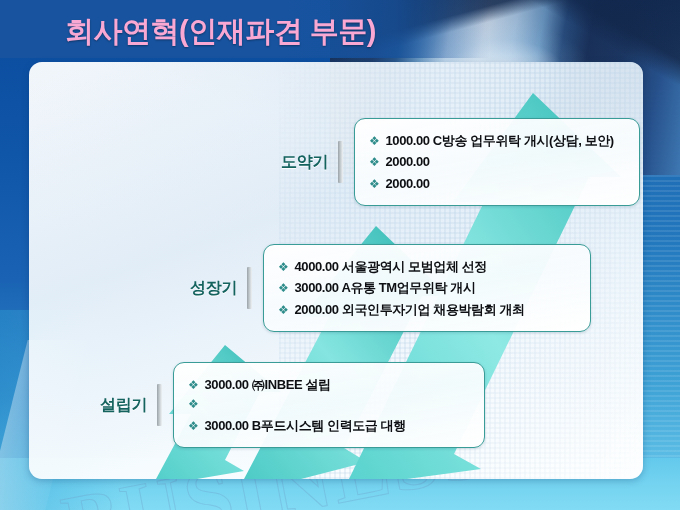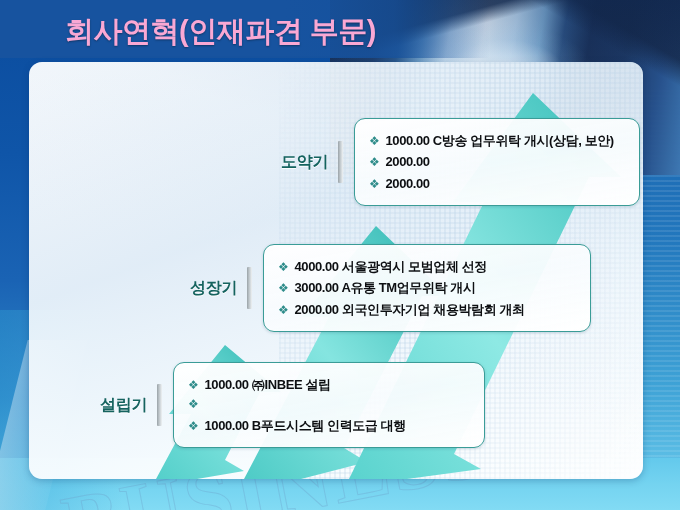--- a/index.html
+++ b/index.html
@@ -299,25 +299,25 @@
       </div>
     </div>
   </div>
 
   <div class="row" id="row-3">
     <div class="row-stage">설립기</div>
     <div class="row-divider"></div>
     <div class="infobox">
       <div class="bullet-line">
         <span class="bullet-mark">❖</span>
-        <span>1000.00 ㈜INBEE 설립</span>
-      </div>
-      <div class="bullet-line">
-        <span class="bullet-mark">❖</span>
-      </div>
-      <div class="bullet-line">
-        <span class="bullet-mark">❖</span>
-        <span>1000.00 B푸드시스템 인력도급 대행</span>
+        <span>3000.00 ㈜INBEE 설립</span>
+      </div>
+      <div class="bullet-line">
+        <span class="bullet-mark">❖</span>
+      </div>
+      <div class="bullet-line">
+        <span class="bullet-mark">❖</span>
+        <span>3000.00 B푸드시스템 인력도급 대행</span>
       </div>
     </div>
   </div>
 
 </div>
 
 </body></html>

